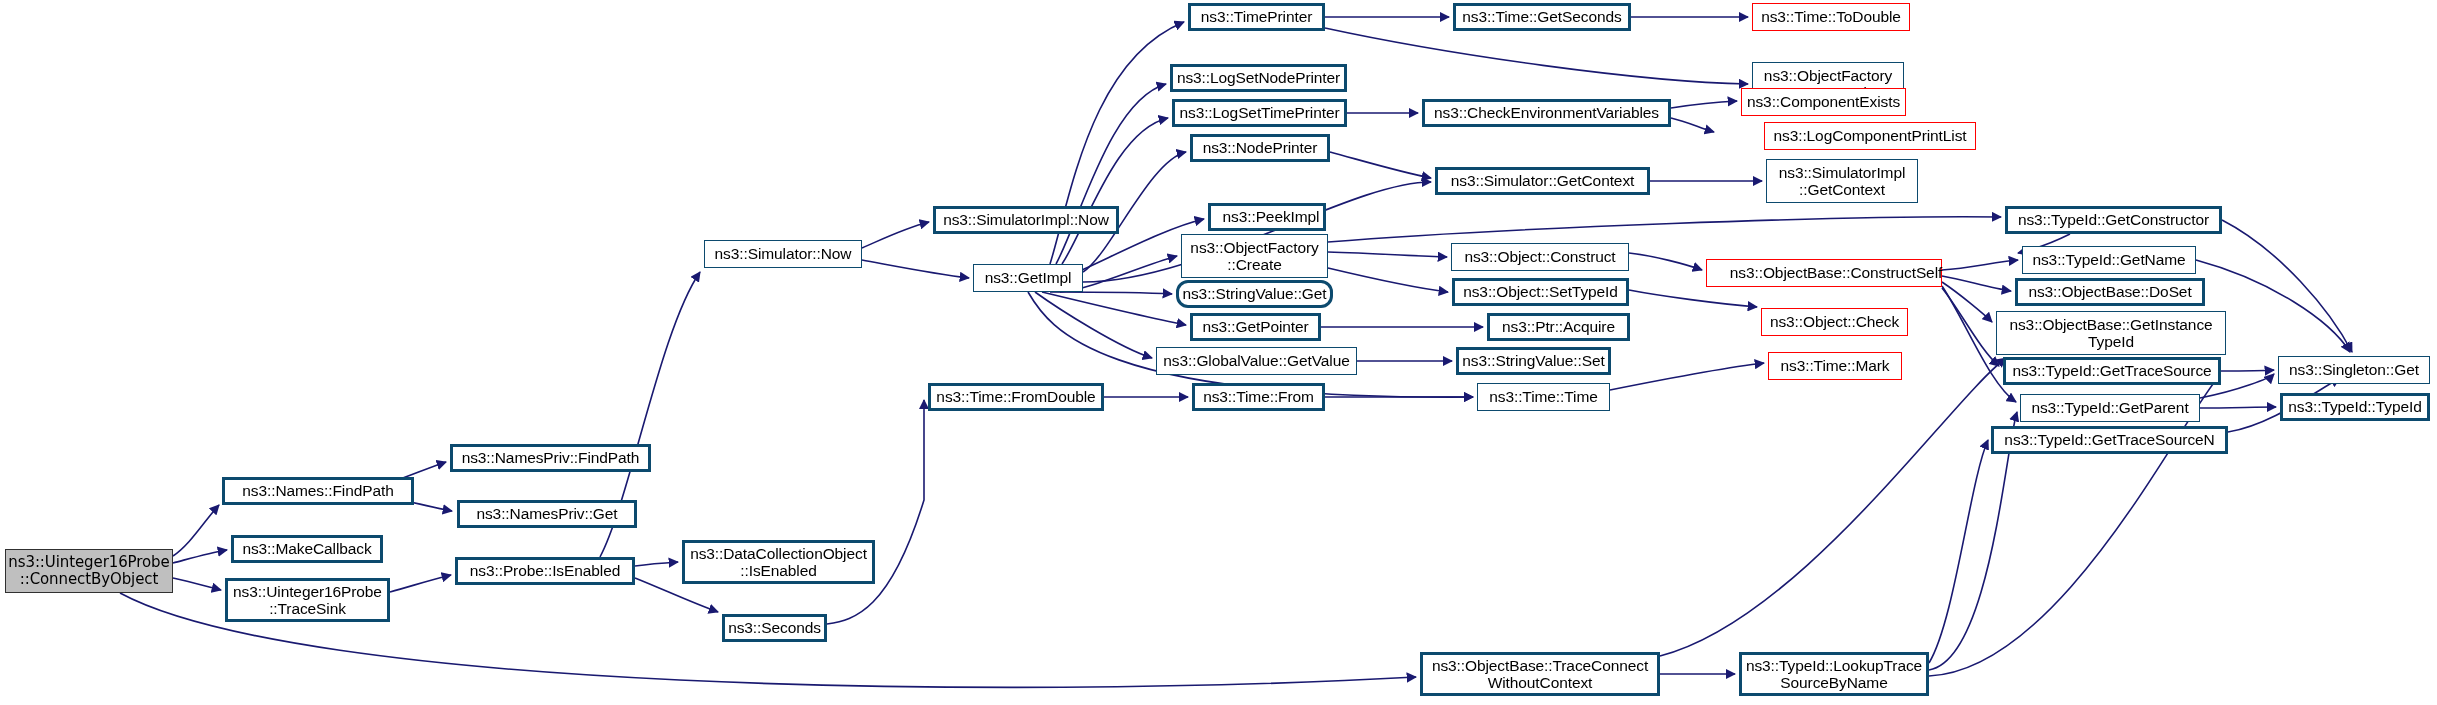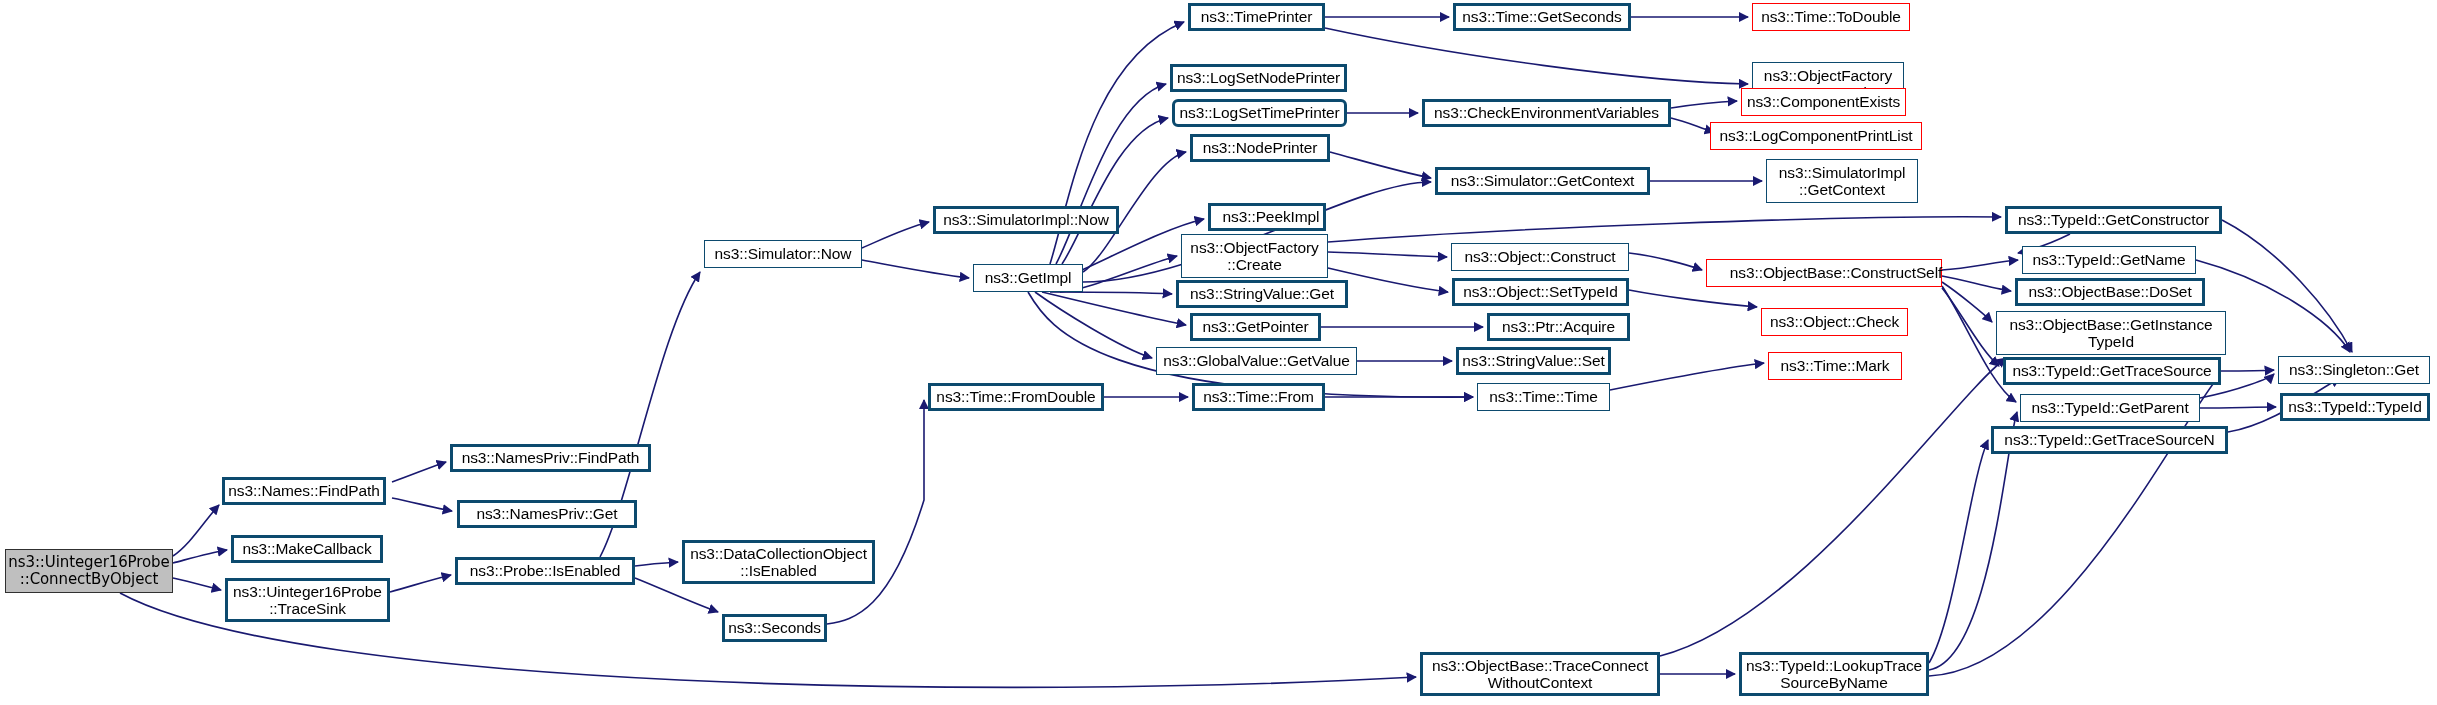--- a/index.html
+++ b/index.html
@@ -97,60 +97,60 @@
         <path d="M1660,674 C1690,674 1715,674 1735,674" marker-end="url(#arrow)"></path>
         <path d="M1660,656 C1800,620 1950,400 2006,358" marker-end="url(#arrow)"></path>
         <path d="M1929,663 C1955,620 1970,480 1988,440" marker-end="url(#arrow)"></path>
         <path d="M1929,670 C1990,660 2005,450 2017,412" marker-end="url(#arrow)"></path>
         <path d="M1929,676 C2060,670 2180,420 2220,375" marker-end="url(#arrow)"></path>
       </g>
   </svg>
   <div id="node-layer">
       <div class="node root" style="left: 5px; top: 549px; width: 168px; height: 44px;">ns3::Uinteger16Probe
 ::ConnectByObject</div>
-      <div class="node" style="left: 222px; top: 477px; width: 164px; height: 28px;">ns3::Names::FindPath</div>
+      <div class="node" style="left: 222px; top: 477px; width: 192px; height: 28px;">ns3::Names::FindPath</div>
       <div class="node" style="left: 231px; top: 535px; width: 152px; height: 28px;">ns3::MakeCallback</div>
       <div class="node" style="left: 225px; top: 578px; width: 165px; height: 44px;">ns3::Uinteger16Probe
 ::TraceSink</div>
       <div class="node" style="left: 450px; top: 444px; width: 201px; height: 28px;">ns3::NamesPriv::FindPath</div>
       <div class="node" style="left: 457px; top: 500px; width: 180px; height: 28px;">ns3::NamesPriv::Get</div>
       <div class="node" style="left: 455px; top: 557px; width: 180px; height: 28px;">ns3::Probe::IsEnabled</div>
       <div class="node" style="left: 682px; top: 540px; width: 193px; height: 44px;">ns3::DataCollectionObject
 ::IsEnabled</div>
       <div class="node" style="left: 722px; top: 614px; width: 105px; height: 28px;">ns3::Seconds</div>
       <div class="node thick" style="left: 704px; top: 240px; width: 158px; height: 28px;">ns3::Simulator::Now</div>
       <div class="node" style="left: 933px; top: 206px; width: 186px; height: 28px;">ns3::SimulatorImpl::Now</div>
       <div class="node thick" style="left: 973px; top: 264px; width: 110px; height: 28px;">ns3::GetImpl</div>
       <div class="node" style="left: 1188px; top: 3px; width: 137px; height: 28px;">ns3::TimePrinter</div>
       <div class="node" style="left: 1170px; top: 64px; width: 177px; height: 28px;">ns3::LogSetNodePrinter</div>
-      <div class="node" style="left: 1172px; top: 99px; width: 175px; height: 28px; border-radius: 6px;">ns3::LogSetTimePrinter</div>
+      <div class="node" style="left: 1172px; top: 99px; width: 175px; height: 28px;">ns3::LogSetTimePrinter</div>
       <div class="node" style="left: 1190px; top: 134px; width: 140px; height: 28px;">ns3::NodePrinter</div>
       <div class="node" style="left: 1208px; top: 203px; width: 118px; height: 28px; padding-left: 8px;">ns3::PeekImpl</div>
       <div class="node thick" style="left: 1181px; top: 234px; width: 147px; height: 44px;">ns3::ObjectFactory
 ::Create</div>
-      <div class="node" style="left: 1176px; top: 280px; width: 172px; height: 28px;">ns3::StringValue::Get</div>
+      <div class="node" style="left: 1176px; top: 280px; width: 157px; height: 28px; border-radius: 12px;">ns3::StringValue::Get</div>
       <div class="node" style="left: 1190px; top: 313px; width: 131px; height: 28px;">ns3::GetPointer</div>
       <div class="node thick" style="left: 1156px; top: 347px; width: 201px; height: 28px;">ns3::GlobalValue::GetValue</div>
       <div class="node" style="left: 928px; top: 383px; width: 176px; height: 28px;">ns3::Time::FromDouble</div>
       <div class="node" style="left: 1192px; top: 383px; width: 133px; height: 28px;">ns3::Time::From</div>
       <div class="node" style="left: 1422px; top: 99px; width: 249px; height: 28px;">ns3::CheckEnvironmentVariables</div>
       <div class="node" style="left: 1453px; top: 3px; width: 178px; height: 28px;">ns3::Time::GetSeconds</div>
       <div class="node" style="left: 1435px; top: 167px; width: 215px; height: 28px;">ns3::Simulator::GetContext</div>
       <div class="node thick" style="left: 1451px; top: 243px; width: 178px; height: 28px;">ns3::Object::Construct</div>
       <div class="node" style="left: 1452px; top: 278px; width: 177px; height: 28px;">ns3::Object::SetTypeId</div>
       <div class="node" style="left: 1487px; top: 313px; width: 143px; height: 28px;">ns3::Ptr::Acquire</div>
       <div class="node" style="left: 1456px; top: 347px; width: 155px; height: 28px;">ns3::StringValue::Set</div>
       <div class="node thick" style="left: 1477px; top: 383px; width: 133px; height: 28px;">ns3::Time::Time</div>
       <div class="node" style="left: 1420px; top: 652px; width: 240px; height: 44px;">ns3::ObjectBase::TraceConnect
 WithoutContext</div>
       <div class="node red" style="left: 1752px; top: 3px; width: 158px; height: 28px;">ns3::Time::ToDouble</div>
       <div class="node thick" style="left: 1752px; top: 62px; width: 152px; height: 44px;">ns3::ObjectFactory
 ::SetTypeId</div>
       <div class="node red" style="left: 1741px; top: 88px; width: 165px; height: 28px;">ns3::ComponentExists</div>
-      <div class="node red" style="left: 1710px; top: 122px; width: 212px; height: 28px;">ns3::LogComponentPrintList</div>
+      <div class="node red" style="left: 1764px; top: 122px; width: 212px; height: 28px;">ns3::LogComponentPrintList</div>
       <div class="node thick" style="left: 1766px; top: 159px; width: 152px; height: 44px;">ns3::SimulatorImpl
 ::GetContext</div>
       <div class="node red" style="left: 1706px; top: 259px; width: 236px; height: 28px; padding-left: 24px;">ns3::ObjectBase::ConstructSelf</div>
       <div class="node red" style="left: 1761px; top: 308px; width: 147px; height: 28px;">ns3::Object::Check</div>
       <div class="node red" style="left: 1768px; top: 352px; width: 134px; height: 28px;">ns3::Time::Mark</div>
       <div class="node" style="left: 1739px; top: 652px; width: 190px; height: 44px;">ns3::TypeId::LookupTrace
 SourceByName</div>
       <div class="node" style="left: 2005px; top: 206px; width: 217px; height: 28px;">ns3::TypeId::GetConstructor</div>
       <div class="node thick" style="left: 2022px; top: 246px; width: 174px; height: 28px;">ns3::TypeId::GetName</div>
       <div class="node" style="left: 2015px; top: 278px; width: 190px; height: 28px;">ns3::ObjectBase::DoSet</div>

